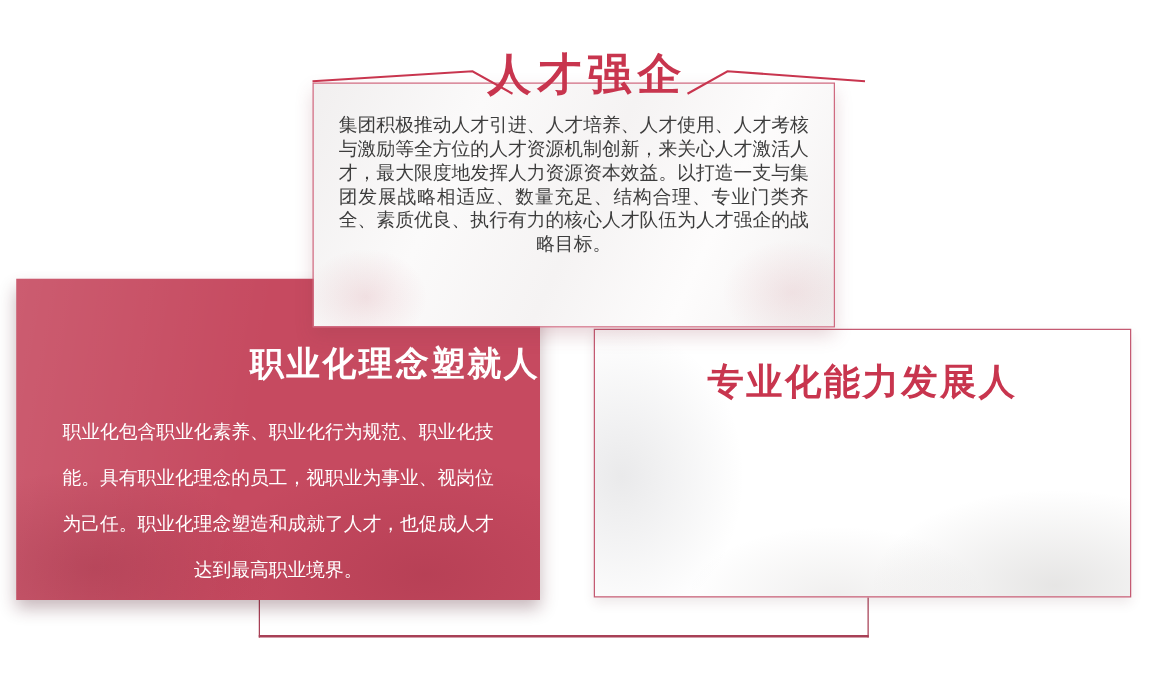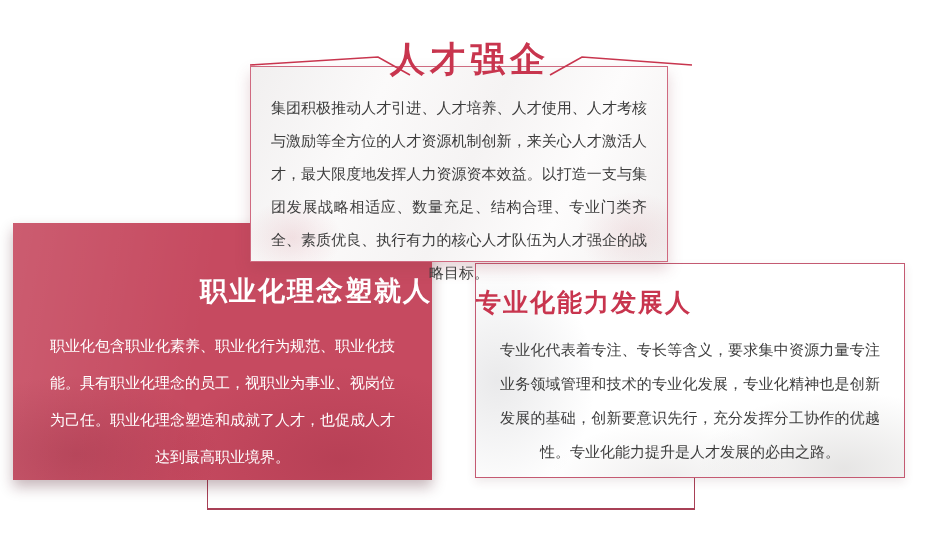--- a/index.html
+++ b/index.html
@@ -21,21 +21,21 @@
   .intro-card {
     position:absolute; left:250px; top:66px; width:418px; height:196px; z-index:3;
     border:1px solid #cf6a80;
     background:
       radial-gradient(ellipse 70px 55px at 10% 88%, rgba(205,125,135,.20), transparent 70%),
       radial-gradient(ellipse 80px 60px at 92% 86%, rgba(205,125,135,.16), transparent 70%),
       linear-gradient(115deg, #f1efef 0%, #fbfafa 28%, #f5f3f3 52%, #fdfcfc 74%, #f2f0f0 100%);
     box-shadow:0 7px 14px rgba(140,60,75,.22);
   }
   .intro-text {
-    margin:24px 20px 0; font-size:15px; line-height:33px; color:#3d3d3d;
+    margin:24px 20px 0; font-size:15px; line-height:19px; color:#3d3d3d;
     text-align:justify; text-align-last:center;
   }
 
   
   .outline-frame {
     position:absolute; left:207px; top:380px; width:488px; height:130px; z-index:0;
     border-left:1px solid #a84056; border-right:1px solid #a84056; border-bottom:2px solid #a84056;
     background:transparent;
   }
 
@@ -63,22 +63,22 @@
     position:absolute; left:475px; top:263px; width:430px; height:215px; z-index:2;
     border:1px solid #c45a72;
     background:
       radial-gradient(ellipse 140px 170px at 5% 55%, rgba(90,90,100,.13), transparent 70%),
       radial-gradient(ellipse 210px 110px at 86% 96%, rgba(100,95,90,.16), transparent 70%),
       radial-gradient(ellipse 170px 80px at 45% 100%, rgba(110,100,95,.10), transparent 70%),
       #ffffff;
     box-shadow:0 4px 9px rgba(90,40,50,.10);
   }
   .card-light .card-title {
-    padding-top:22px; text-align:left;
-    font-size:25px; font-weight:bold; letter-spacing:2px; color:#c8354e;
+    padding-top:22px; text-align:center;
+    font-size:29px; font-weight:bold; letter-spacing:2px; color:#c8354e;
   }
   .card-light .card-body {
     margin:14px 24px 0; font-size:15px; line-height:34px; color:#3d3d3d;
     text-align:justify; text-align-last:center;
   }
 </style>
 </head>
 <body>
 
 <div class="stage">
@@ -96,16 +96,15 @@
     <p class="intro-text">集团积极推动人才引进、人才培养、人才使用、人才考核与激励等全方位的人才资源机制创新，来关心人才激活人才，最大限度地发挥人力资源资本效益。以打造一支与集团发展战略相适应、数量充足、结构合理、专业门类齐全、素质优良、执行有力的核心人才队伍为人才强企的战略目标。</p>
   </div>
 
   <div class="card-red">
     <h2 class="card-title">职业化理念塑就人</h2>
     <p class="card-body">职业化包含职业化素养、职业化行为规范、职业化技能。具有职业化理念的员工，视职业为事业、视岗位为己任。职业化理念塑造和成就了人才，也促成人才达到最高职业境界。</p>
   </div>
 
   <div class="card-light">
     <h2 class="card-title">专业化能力发展人</h2>
-    <p class="card-body">专业化代表着专注、专长等含义，要求集中资源力量专注业务领域管理和技术的专业化发展，专业化精神也是创新发展的基础，创新要意识先行，充分发挥分工协作的优越性。专业化能力提升是人才发展的必由之路。</p>
   </div>
 
 </div>
 
 </body></html>

